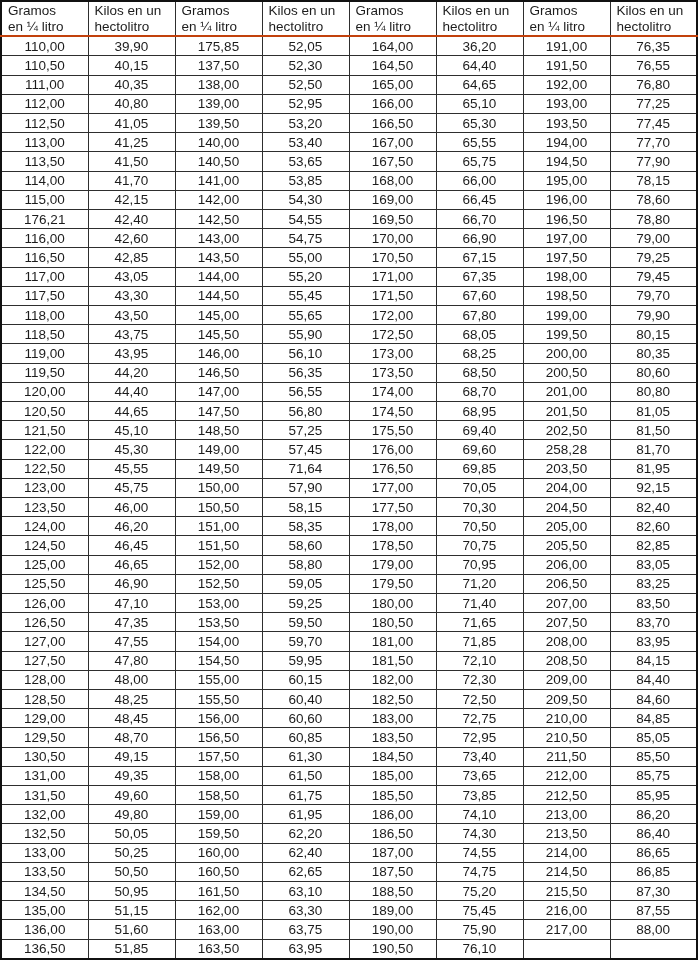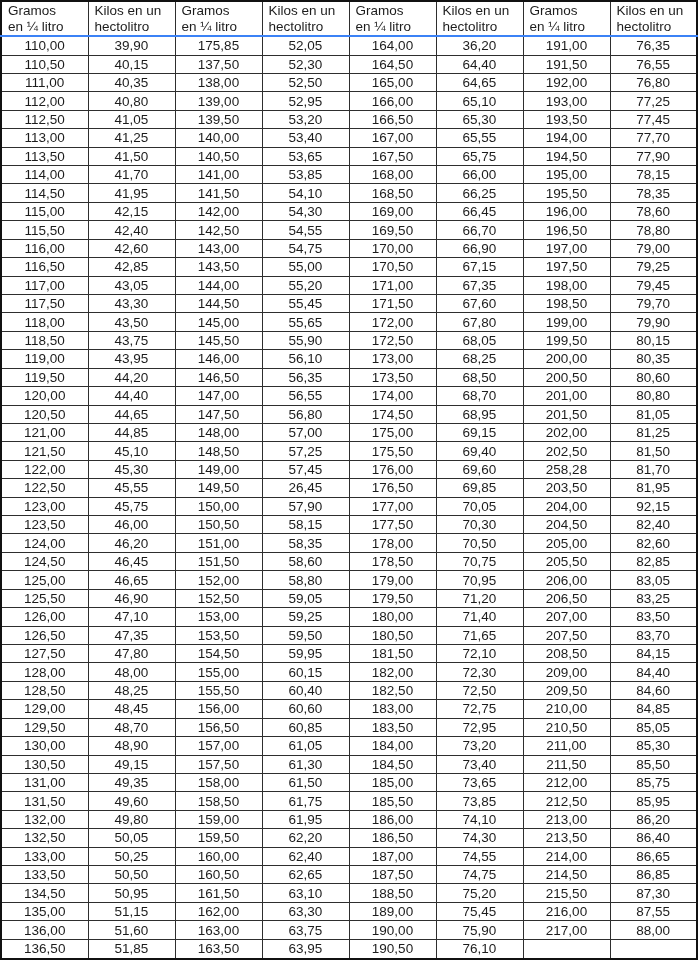--- a/index.html
+++ b/index.html
@@ -30,21 +30,21 @@
     white-space: nowrap;
   }
   table.conv th {
     height: 33px;
     font-weight: normal;
     text-align: left;
     vertical-align: middle;
     padding-left: 6px;
     font-size: 13.5px;
     line-height: 15.5px;
-    border-bottom: 2px solid #3b82f6;
+    border-bottom: 2px solid #c2410c;
   }
   table.conv th .hline { display: block; }
   table.conv td {
     text-align: center;
     vertical-align: middle;
     font-size: 13.5px;
     line-height: 15px;
     height: 15px;
   }
 </style>
@@ -173,41 +173,31 @@
         <td>114,00</td>
         <td>41,70</td>
         <td>141,00</td>
         <td>53,85</td>
         <td>168,00</td>
         <td>66,00</td>
         <td>195,00</td>
         <td>78,15</td>
       </tr>
       <tr>
-        <td>114,50</td>
-        <td>41,95</td>
-        <td>141,50</td>
-        <td>54,10</td>
-        <td>168,50</td>
-        <td>66,25</td>
-        <td>195,50</td>
-        <td>78,35</td>
-      </tr>
-      <tr>
         <td>115,00</td>
         <td>42,15</td>
         <td>142,00</td>
         <td>54,30</td>
         <td>169,00</td>
         <td>66,45</td>
         <td>196,00</td>
         <td>78,60</td>
       </tr>
       <tr>
-        <td>115,50</td>
+        <td>176,21</td>
         <td>42,40</td>
         <td>142,50</td>
         <td>54,55</td>
         <td>169,50</td>
         <td>66,70</td>
         <td>196,50</td>
         <td>78,80</td>
       </tr>
       <tr>
         <td>116,00</td>
@@ -303,30 +293,20 @@
         <td>120,50</td>
         <td>44,65</td>
         <td>147,50</td>
         <td>56,80</td>
         <td>174,50</td>
         <td>68,95</td>
         <td>201,50</td>
         <td>81,05</td>
       </tr>
       <tr>
-        <td>121,00</td>
-        <td>44,85</td>
-        <td>148,00</td>
-        <td>57,00</td>
-        <td>175,00</td>
-        <td>69,15</td>
-        <td>202,00</td>
-        <td>81,25</td>
-      </tr>
-      <tr>
         <td>121,50</td>
         <td>45,10</td>
         <td>148,50</td>
         <td>57,25</td>
         <td>175,50</td>
         <td>69,40</td>
         <td>202,50</td>
         <td>81,50</td>
       </tr>
       <tr>
@@ -336,21 +316,21 @@
         <td>57,45</td>
         <td>176,00</td>
         <td>69,60</td>
         <td>258,28</td>
         <td>81,70</td>
       </tr>
       <tr>
         <td>122,50</td>
         <td>45,55</td>
         <td>149,50</td>
-        <td>26,45</td>
+        <td>71,64</td>
         <td>176,50</td>
         <td>69,85</td>
         <td>203,50</td>
         <td>81,95</td>
       </tr>
       <tr>
         <td>123,00</td>
         <td>45,75</td>
         <td>150,00</td>
         <td>57,90</td>
@@ -423,20 +403,30 @@
         <td>126,50</td>
         <td>47,35</td>
         <td>153,50</td>
         <td>59,50</td>
         <td>180,50</td>
         <td>71,65</td>
         <td>207,50</td>
         <td>83,70</td>
       </tr>
       <tr>
+        <td>127,00</td>
+        <td>47,55</td>
+        <td>154,00</td>
+        <td>59,70</td>
+        <td>181,00</td>
+        <td>71,85</td>
+        <td>208,00</td>
+        <td>83,95</td>
+      </tr>
+      <tr>
         <td>127,50</td>
         <td>47,80</td>
         <td>154,50</td>
         <td>59,95</td>
         <td>181,50</td>
         <td>72,10</td>
         <td>208,50</td>
         <td>84,15</td>
       </tr>
       <tr>
@@ -473,30 +463,20 @@
         <td>129,50</td>
         <td>48,70</td>
         <td>156,50</td>
         <td>60,85</td>
         <td>183,50</td>
         <td>72,95</td>
         <td>210,50</td>
         <td>85,05</td>
       </tr>
       <tr>
-        <td>130,00</td>
-        <td>48,90</td>
-        <td>157,00</td>
-        <td>61,05</td>
-        <td>184,00</td>
-        <td>73,20</td>
-        <td>211,00</td>
-        <td>85,30</td>
-      </tr>
-      <tr>
         <td>130,50</td>
         <td>49,15</td>
         <td>157,50</td>
         <td>61,30</td>
         <td>184,50</td>
         <td>73,40</td>
         <td>211,50</td>
         <td>85,50</td>
       </tr>
       <tr>

